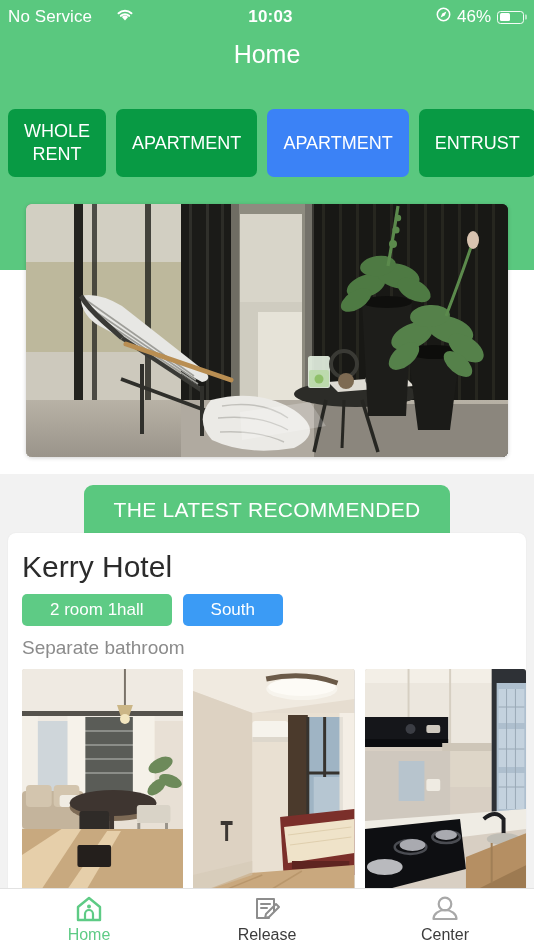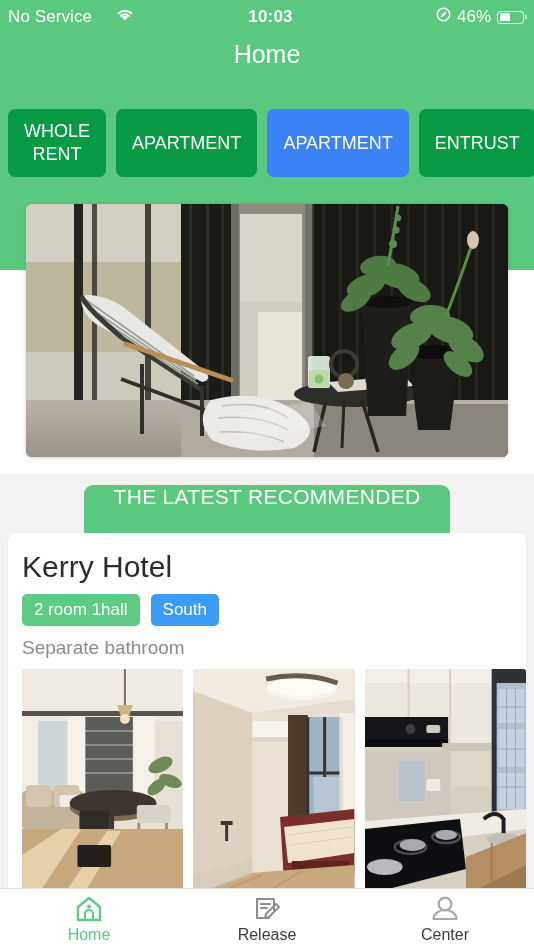--- a/index.html
+++ b/index.html
@@ -159,21 +159,21 @@
   }
 
   .section-tab {
     position: absolute;
     top: 485px; left: 84px;
     width: 366px;
     height: 49px;
     background: #5ac87f;
     border-radius: 9px 9px 0 0;
     display: flex;
-    align-items: flex-start;
+    align-items: center;
     justify-content: center;
     color: #ffffff;
     font-size: 21px;
     letter-spacing: .3px;
     z-index: 5;
   }
 
   
   .card {
     position: absolute;
@@ -194,21 +194,21 @@
   }
   .tag-row {
     display: flex;
     gap: 11px;
     margin: 10px 0 0 14px;
   }
   .tag {
     border-radius: 5px;
     color: #ffffff;
     font-size: 17px;
-    padding: 6px 12px;
+    padding: 6px 28px;
     line-height: 20px;
   }
   .tag-green { background: #5ecb85; }
   .tag-blue  { background: #3b9bf5; }
   .card-sub {
     margin: 11px 0 0 14px;
     font-size: 19px;
     color: #8b8b8b;
   }
   .thumbs {

